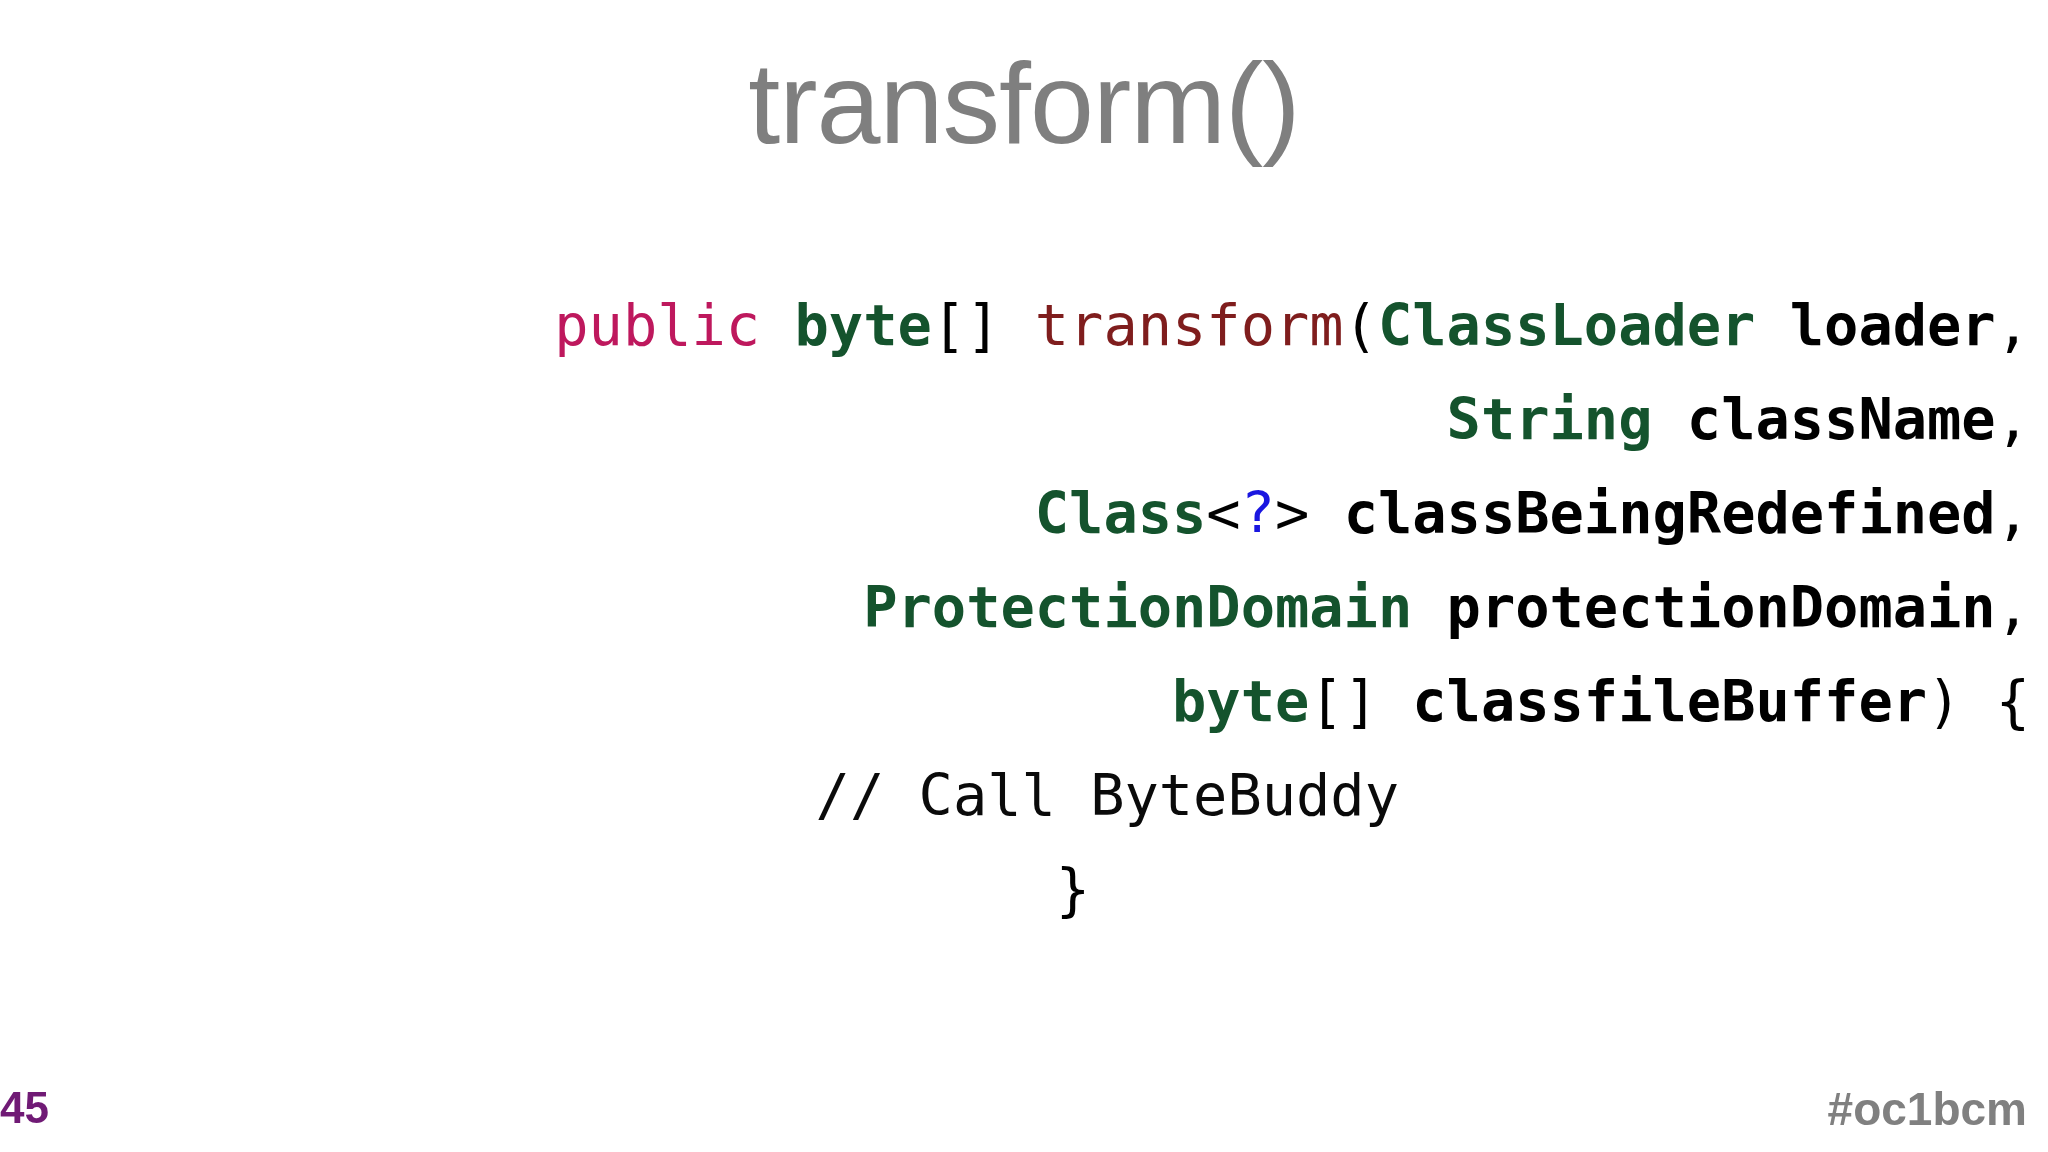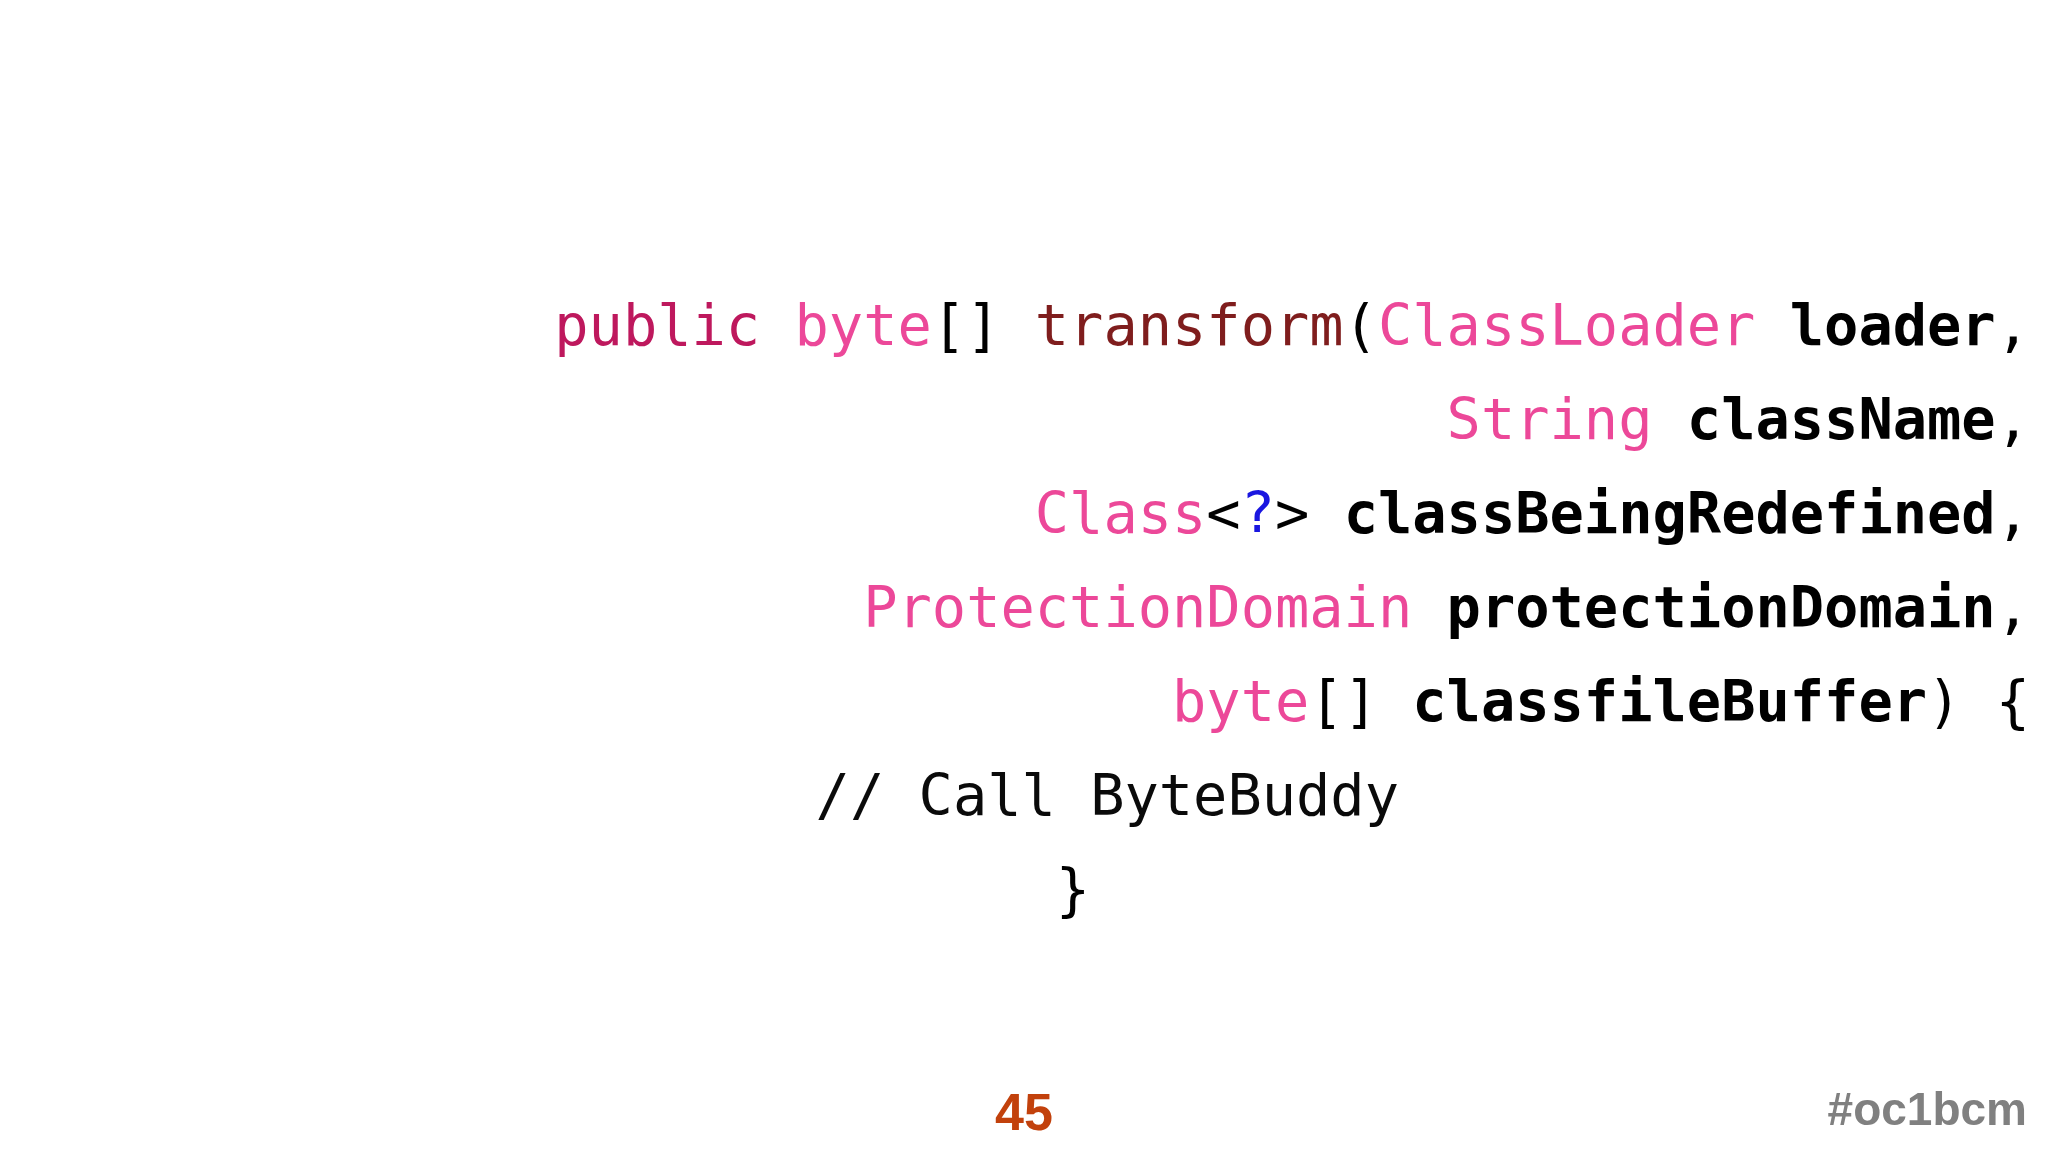--- a/index.html
+++ b/index.html
@@ -63,59 +63,60 @@
     text-align: right;
     padding-left: 14px;
     padding-right: 18px;
   }
   .code-line.align-left {
     text-align: center;
   }
 
   
   .tok-keyword   { color: #be185d; }
-  .tok-type      { color: #ec4899; }
+  .tok-type      { color: #14532d; font-weight: bold; }
   .tok-method    { color: #7f1d1d; }
   .tok-ident     { color: #000000; font-weight: bold; }
   .tok-punct     { color: #000000; }
   .tok-wildcard  { color: #1a16e0; }
   .tok-comment   { color: #0a0a0a; }
   .tok-plain     { color: #000000; }
 
   
   .footer-page {
     position: absolute;
     top: 1086px;
     left: 0;
     width: 2048px;
-    text-align: center;
+    text-align: left;
     font-family: "Liberation Sans", sans-serif;
     font-weight: bold;
-    font-size: 52px;
+    font-size: 44px;
     line-height: 1;
-    color: #c2410c;
+    color: #701a75;
     white-space: pre;
   }
   .footer-hashtag {
     position: absolute;
     top: 1086px;
     right: 21px;
     font-family: "Liberation Sans", sans-serif;
     font-weight: bold;
     font-size: 46px;
     line-height: 1;
     color: #808080;
     white-space: pre;
   }
 </style>
 </head>
 <body>
 
 <div class="slide">
 
+  <div class="slide-title">transform()</div>
 
   <div class="code-block"><span class="code-line align-right"><span class="tok-keyword">public</span><span class="tok-plain"> </span><span class="tok-type">byte</span><span class="tok-punct">[] </span><span class="tok-method">transform</span><span class="tok-punct">(</span><span class="tok-type">ClassLoader</span><span class="tok-plain"> </span><span class="tok-ident">loader</span><span class="tok-punct">,</span></span><span class="code-line align-right"><span class="tok-type">String</span><span class="tok-plain"> </span><span class="tok-ident">className</span><span class="tok-punct">,</span></span><span class="code-line align-right"><span class="tok-type">Class</span><span class="tok-punct">&lt;</span><span class="tok-wildcard">?</span><span class="tok-punct">&gt; </span><span class="tok-ident">classBeingRedefined</span><span class="tok-punct">,</span></span><span class="code-line align-right"><span class="tok-type">ProtectionDomain</span><span class="tok-plain"> </span><span class="tok-ident">protectionDomain</span><span class="tok-punct">,</span></span><span class="code-line align-right"><span class="tok-type">byte</span><span class="tok-punct">[] </span><span class="tok-ident">classfileBuffer</span><span class="tok-punct">) {</span></span><span class="code-line align-left"><span class="tok-comment">  // Call ByteBuddy</span></span><span class="code-line align-left"><span class="tok-punct">}</span></span></div>
 
   <div class="footer-page">45</div>
 
   <div class="footer-hashtag">#oc1bcm</div>
 
 </div>
 
 </body></html>

